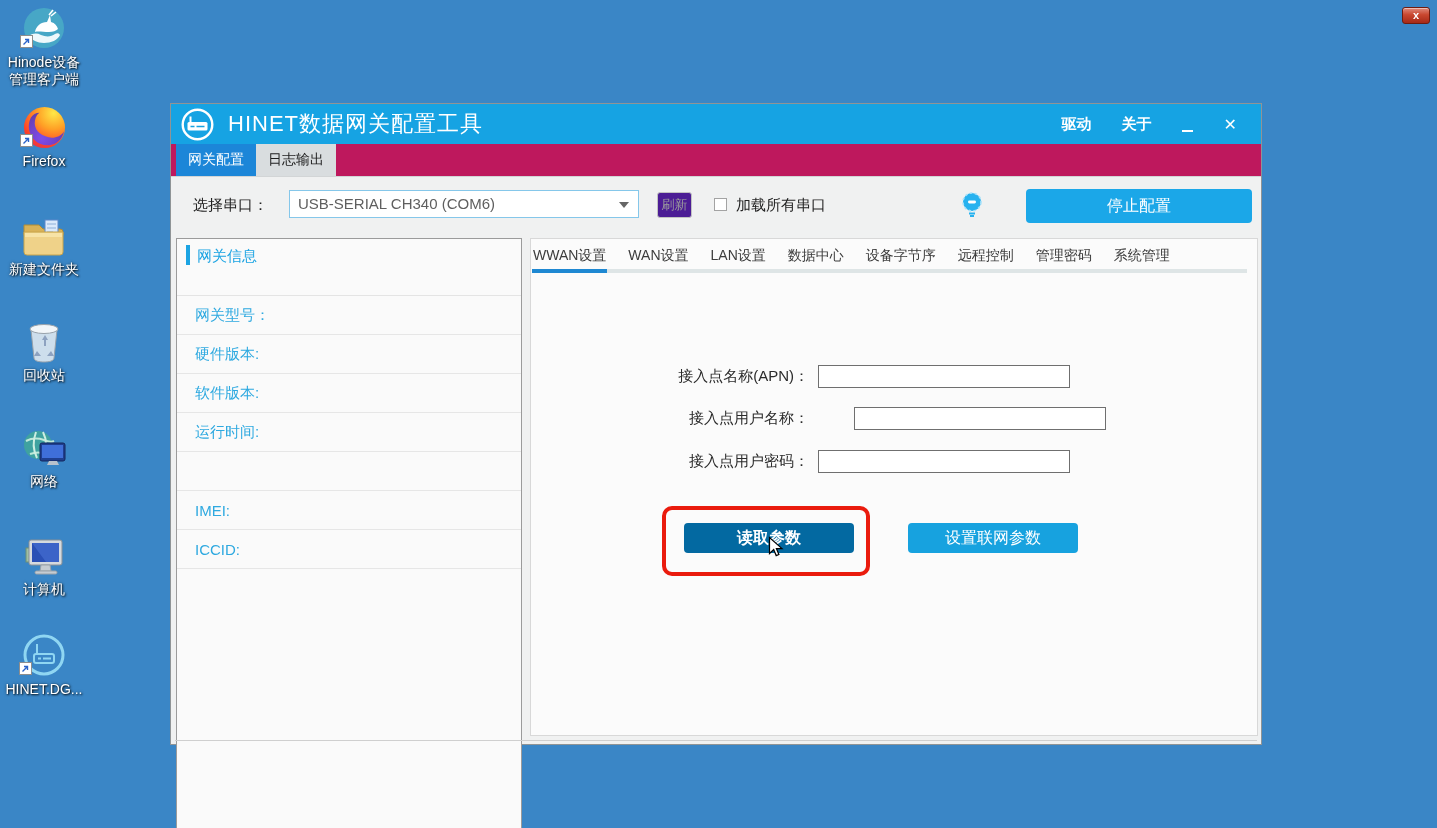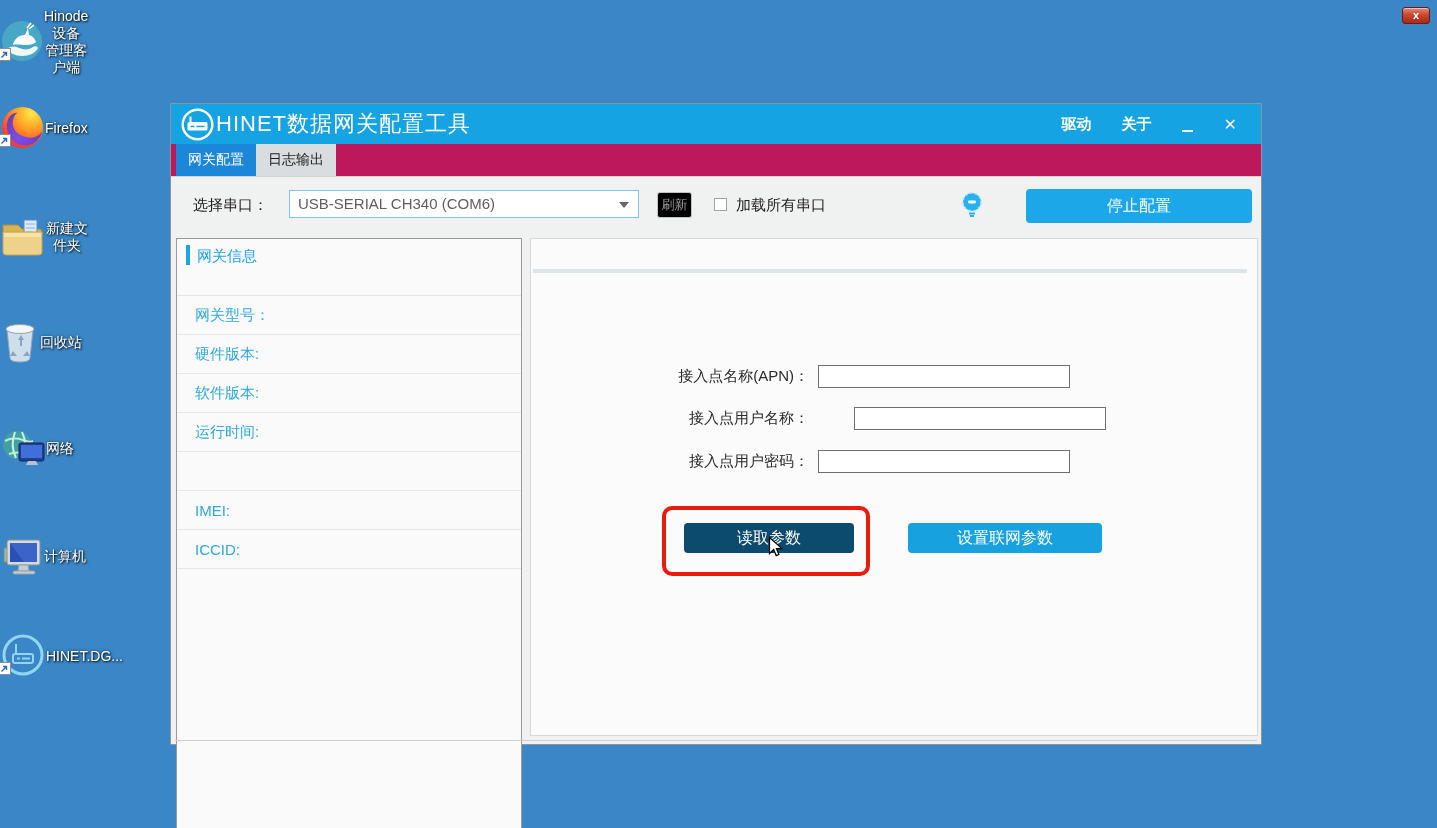--- a/index.html
+++ b/index.html
@@ -4,59 +4,59 @@
 <style>
   * { margin:0; padding:0; box-sizing:border-box; }
   html,body { width:1437px; height:828px; }
   .screen {
     position:relative; width:1437px; height:828px; overflow:hidden;
     background:#3a86c6;
     font-family:"Liberation Sans","DejaVu Sans",sans-serif;
   }
 
   
-  .dicon { position:absolute; left:0; width:88px; display:flex; flex-direction:row; align-items:center; }
+  .dicon { position:absolute; left:0; width:88px; display:flex; flex-direction:column; align-items:center; }
   .dicon .ico { position:relative; height:46px; display:flex; align-items:flex-end; justify-content:center; }
   .dicon .lbl { margin-top:3px; font-size:14px; color:#fff; text-align:center; line-height:17px;
     text-shadow:1px 1px 2px rgba(0,0,0,.9), 0 0 3px rgba(0,0,0,.55); }
   .badge { position:absolute; left:-2px; bottom:-1px; }
   #di1{top:5px} #di2{top:104px} #di3{top:212px} #di4{top:318px} #di5{top:424px} #di6{top:532px} #di7{top:632px}
 
   
   .sys-close { position:absolute; left:1402px; top:7px; width:28px; height:17px;
     background:linear-gradient(#e08a7b,#c9472f 45%,#a62a17); border:1px solid #6f1c10; border-radius:3px;
     color:#fff; font-size:11px; font-weight:bold; text-align:center; line-height:15px;
     box-shadow:inset 0 1px 0 rgba(255,255,255,.45); }
 
   
   .win { position:absolute; left:170px; top:103px; width:1092px; height:642px;
     background:#f0f1f1; border:1px solid #8f9496; }
 
   .titlebar { height:40px; background:#16a3e3; display:flex; align-items:center; padding-left:10px; }
-  .title { color:#fff; font-size:22px; margin-left:2px; letter-spacing:1px; white-space:nowrap; }
+  .title { color:#fff; font-size:22px; margin-left:14px; letter-spacing:1px; white-space:nowrap; }
   .tb-menu { margin-left:auto; display:flex; align-items:center; gap:30px; padding-right:24px; color:#fff; }
   .tb-item { font-size:15px; font-weight:bold;text-align:center; }
   .min-btn { width:12px; height:24px; position:relative; }
   .min-btn::after { content:""; position:absolute; left:0; bottom:4px; width:11px; height:2px; background:#fff; }
   .close-x { font-size:16px; font-weight:bold; }
 
   .maintabs { height:33px; background:#be185d; border-bottom:1px solid #d2d5d6; display:flex; gap:0; padding-left:5px; }
   .mtab { padding:0 12px; min-width:70px; display:flex; align-items:center; justify-content:center;
     font-size:14px; background:#d9dddf; color:#1c1c1c; }
   .mtab.active { background:#1c86d8; color:#fff; }
 
   .toolbar { position:relative; height:57px; }
   .toolbar > * { position:absolute; }
   .port-label { left:22px; top:19px; font-size:15px; color:#222; }
   .combo { left:118px; top:13px; width:350px; height:28px; border:1px solid #85c7ea; background:#fff; }
   .combo-text { line-height:26px; padding-left:8px; font-size:15px; color:#5f5f5f; white-space:nowrap; overflow:hidden; }
   .combo-arrow { position:absolute; right:9px; top:11px; width:0; height:0;
     border:5px solid transparent; border-top:6px solid #666; }
   .refresh { left:486px; top:15px; width:35px; height:26px; border:1px solid #c2c2c2; border-radius:3px;
-    background:#000000; color:#9c9c9c; font-size:13px; text-align:center; line-height:24px; }
+    background:#4c1d95; color:#9c9c9c; font-size:13px; text-align:center; line-height:24px; }
   .chk { left:543px; top:21px; width:13px; height:13px; border:1px solid #a3a3a3; background:#fff; }
   .chk-label { left:565px; top:19px; font-size:15px; color:#222;font-family:Liberation Mono, monospace; }
   .bulb { left:790px; top:14px; }
   .btn-stop { left:855px; top:12px; width:226px; height:34px; background:#1ba7e8; border-radius:4px;
     color:#fff; font-size:16px; text-align:center; line-height:34px; }
 
   
   .info-panel { position:absolute; left:5px; top:134px; width:346px; height:604px;
     background:#fafafa; border:1px solid #9b9b9b; }
   .ip-header { height:57px; border-bottom:1px solid #e4e4e4; position:relative; }
@@ -76,23 +76,23 @@
 
   .apn-form { position:absolute; left:0; top:0; width:100%; height:100%; }
   .form-row { position:absolute; left:62px; display:flex; align-items:center; }
   .form-row:nth-of-type(1){ top:126px; }
   .form-row:nth-of-type(2){ top:168px;gap:36px; }
   .form-row:nth-of-type(3){ top:211px; }
   .form-label { width:216px; text-align:right; font-size:15px; color:#2b2b2b; margin-right:9px; white-space:nowrap; }
   .form-input { width:252px; height:23px; border:1px solid #6f6f6f; background:#fff; font-size:14px; padding:0 4px;
     font-family:"Liberation Sans","DejaVu Sans",sans-serif; }
 
-  .btn-read { position:absolute; left:153px; top:284px; width:170px; height:30px; background:#0c4a6e;
-    border-radius:4px; color:#fff; font-size:16px; text-align:center; line-height:30px; }
-  .btn-set { position:absolute; left:377px; top:284px; width:194px; height:30px; background:#17a2df;
+  .btn-read { position:absolute; left:153px; top:284px; width:170px; height:30px; background:#0369a1;
+    border-radius:4px; color:#fff; font-size:16px; text-align:center; line-height:30px;font-weight:bold; }
+  .btn-set { position:absolute; left:377px; top:284px; width:170px; height:30px; background:#17a2df;
     border-radius:4px; color:#fff; font-size:16px; text-align:center; line-height:30px; }
   .annotation { position:absolute; left:131px; top:267px; width:208px; height:70px;
     border:4px solid #ea1b0d; border-radius:10px; z-index:5; }
 
   .groove { position:absolute; left:4px; right:4px; top:636px; height:1px; background:#cfcfcf; }
 
   .cursor { position:absolute; left:768px; top:536px; z-index:20; }
 </style>
 </head>
 <body>
@@ -292,20 +292,31 @@
             <span>IMEI:</span>
           </div>
           <div class="info-row">
             <span>ICCID:</span>
           </div>
         </div>
     </div>
 
     <div class="settings-panel">
       <div class="stabs-line"></div>
+      <div class="stabs">
+
+      <span class="stab active">WWAN设置</span>
+          <span class="stab">WAN设置</span>
+          <span class="stab">LAN设置</span>
+          <span class="stab">数据中心</span>
+          <span class="stab">设备字节序</span>
+          <span class="stab">远程控制</span>
+          <span class="stab">管理密码</span>
+          <span class="stab">系统管理</span>
+        </div>
 
       <div class="apn-form">
 
       <div class="form-row">
             <span class="form-label">接入点名称(APN)：</span>
             <input class="form-input" type="text" value="" style="">
           </div>
           <div class="form-row">
             <span class="form-label">接入点用户名称：</span>
             <input class="form-input" type="text" value="" style="">

